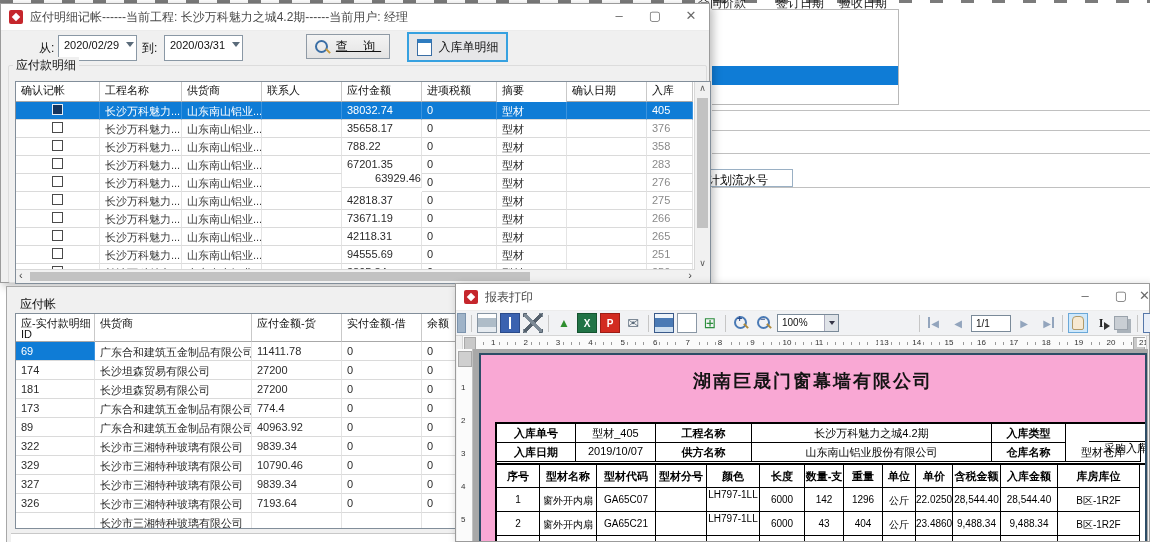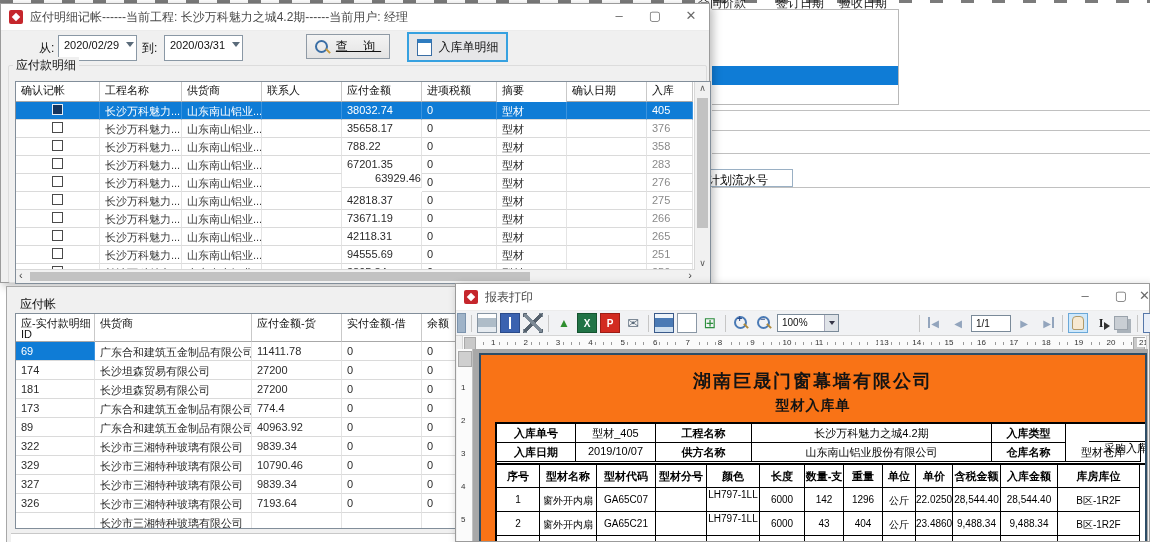--- a/index.html
+++ b/index.html
@@ -71,21 +71,21 @@
   .tbcombo .ddbtn::after{content:"";border-left:3px solid transparent;border-right:3px solid transparent;border-top:4px solid #334;}
   .tbinput{height:17px;width:40px;background:#fff;border:1px solid #7a8a99;font-size:10px;color:#111;padding:2px 0 0 4px;flex:none;box-sizing:border-box;}
   .hruler{position:absolute;left:6px;right:2px;top:51px;height:14px;background:#fbfbfb;border:1px solid #d5d5d5;overflow:hidden;}
   .hruler .ticks{position:absolute;left:12px;right:12px;top:6px;height:3px;background:repeating-linear-gradient(90deg,#9a9a9a 0 1px,transparent 1px 8px);}
   .rnum{position:absolute;top:2px;font-size:8px;color:#333;background:#fbfbfb;padding:0 2px;}
   .rcap{position:absolute;top:1px;width:10px;height:11px;background:#c9c9c9;border:1px solid #a8a8a8;}
   .preview{position:absolute;left:1px;right:1px;top:65px;bottom:0;background:#a8a8a8;overflow:hidden;}
   .vruler{position:absolute;left:0;top:0;bottom:0;width:15px;background:#fbfbfb;border-right:1px solid #c2c2c2;}
   .vnum{position:absolute;left:4px;font-size:8px;color:#333;}
   .vthumb{position:absolute;left:1px;top:2px;width:12px;height:14px;background:#cfcfcf;border:1px solid #a8a8a8;}
-  .page{position:absolute;left:22px;top:4px;width:664px;height:186px;background:#f97316;border:2px solid #2e4d66;overflow:hidden;}
+  .page{position:absolute;left:22px;top:4px;width:664px;height:186px;background:#f9a8d4;border:2px solid #2e4d66;overflow:hidden;}
   .rpt-company{position:absolute;left:0;right:0;top:14px;text-align:center;font-size:18px;font-weight:bold;color:#141414;letter-spacing:2px;}
   .rpt-doctitle{position:absolute;left:0;right:0;top:42px;text-align:center;font-size:14px;font-weight:bold;color:#141414;letter-spacing:1px;}
   .rtable{position:absolute;border:2px solid #000;background:#fff;}
   .rcell{position:absolute;box-sizing:border-box;border-right:1px solid #000;border-bottom:1px solid #000;font-size:11px;color:#000;text-align:center;padding-top:3px;white-space:nowrap;overflow:visible;}
   .rcell.bold{font-weight:bold;}
   .rcell.small{font-size:10px;}
   .rcell.topalign{padding-top:0;font-size:10px;}
   
   .bgline{position:absolute;background:#c0c0c0;height:1px;}
   .bgcell{position:absolute;box-sizing:border-box;border:1px solid #b8b8b8;border-top:none;border-left:none;background:#fff;}
@@ -411,21 +411,20 @@
       <div class="vruler" id="vruler">
         <div class="vthumb"></div>
       <div class="vnum" style="top: 34px;">1</div>
           <div class="vnum" style="top: 67px;">2</div>
           <div class="vnum" style="top: 100px;">3</div>
           <div class="vnum" style="top: 133px;">4</div>
           <div class="vnum" style="top: 166px;">5</div>
         </div>
       <div class="page" id="rpt-page">
         <div class="rpt-company">湖南巨晟门窗幕墙有限公司</div>
-        <div class="rpt-doctitle">型材入库单</div>
         <div class="rtable" id="rpt-info" style="left:14px;top:67px;width:648px;height:40px;">
             <div class="rcell bold" style="left: 0px; top: 0px; width: 79px; height: 19px; padding-top: 2px;">入库单号</div>
             <div class="rcell" style="left: 79px; top: 0px; width: 80px; height: 19px; padding-top: 2px;">型材_405</div>
             <div class="rcell bold" style="left: 159px; top: 0px; width: 96px; height: 19px; padding-top: 2px;">工程名称</div>
             <div class="rcell" style="left: 255px; top: 0px; width: 240px; height: 19px; padding-top: 2px;">长沙万科魅力之城4.2期</div>
             <div class="rcell bold" style="left: 495px; top: 0px; width: 74px; height: 19px; padding-top: 2px;">入库类型</div>
             <div class="rcell" style="left: 592px; top: 0px; width: 75px; height: 16px; padding-top: 17px;">采购入库</div>
             <div class="rcell bold" style="left: 0px; top: 19px; width: 79px; height: 19px; padding-top: 2px;">入库日期</div>
             <div class="rcell" style="left: 79px; top: 19px; width: 80px; height: 19px; padding-top: 2px;">2019/10/07</div>
             <div class="rcell bold" style="left: 159px; top: 19px; width: 96px; height: 19px; padding-top: 2px;">供方名称</div>

